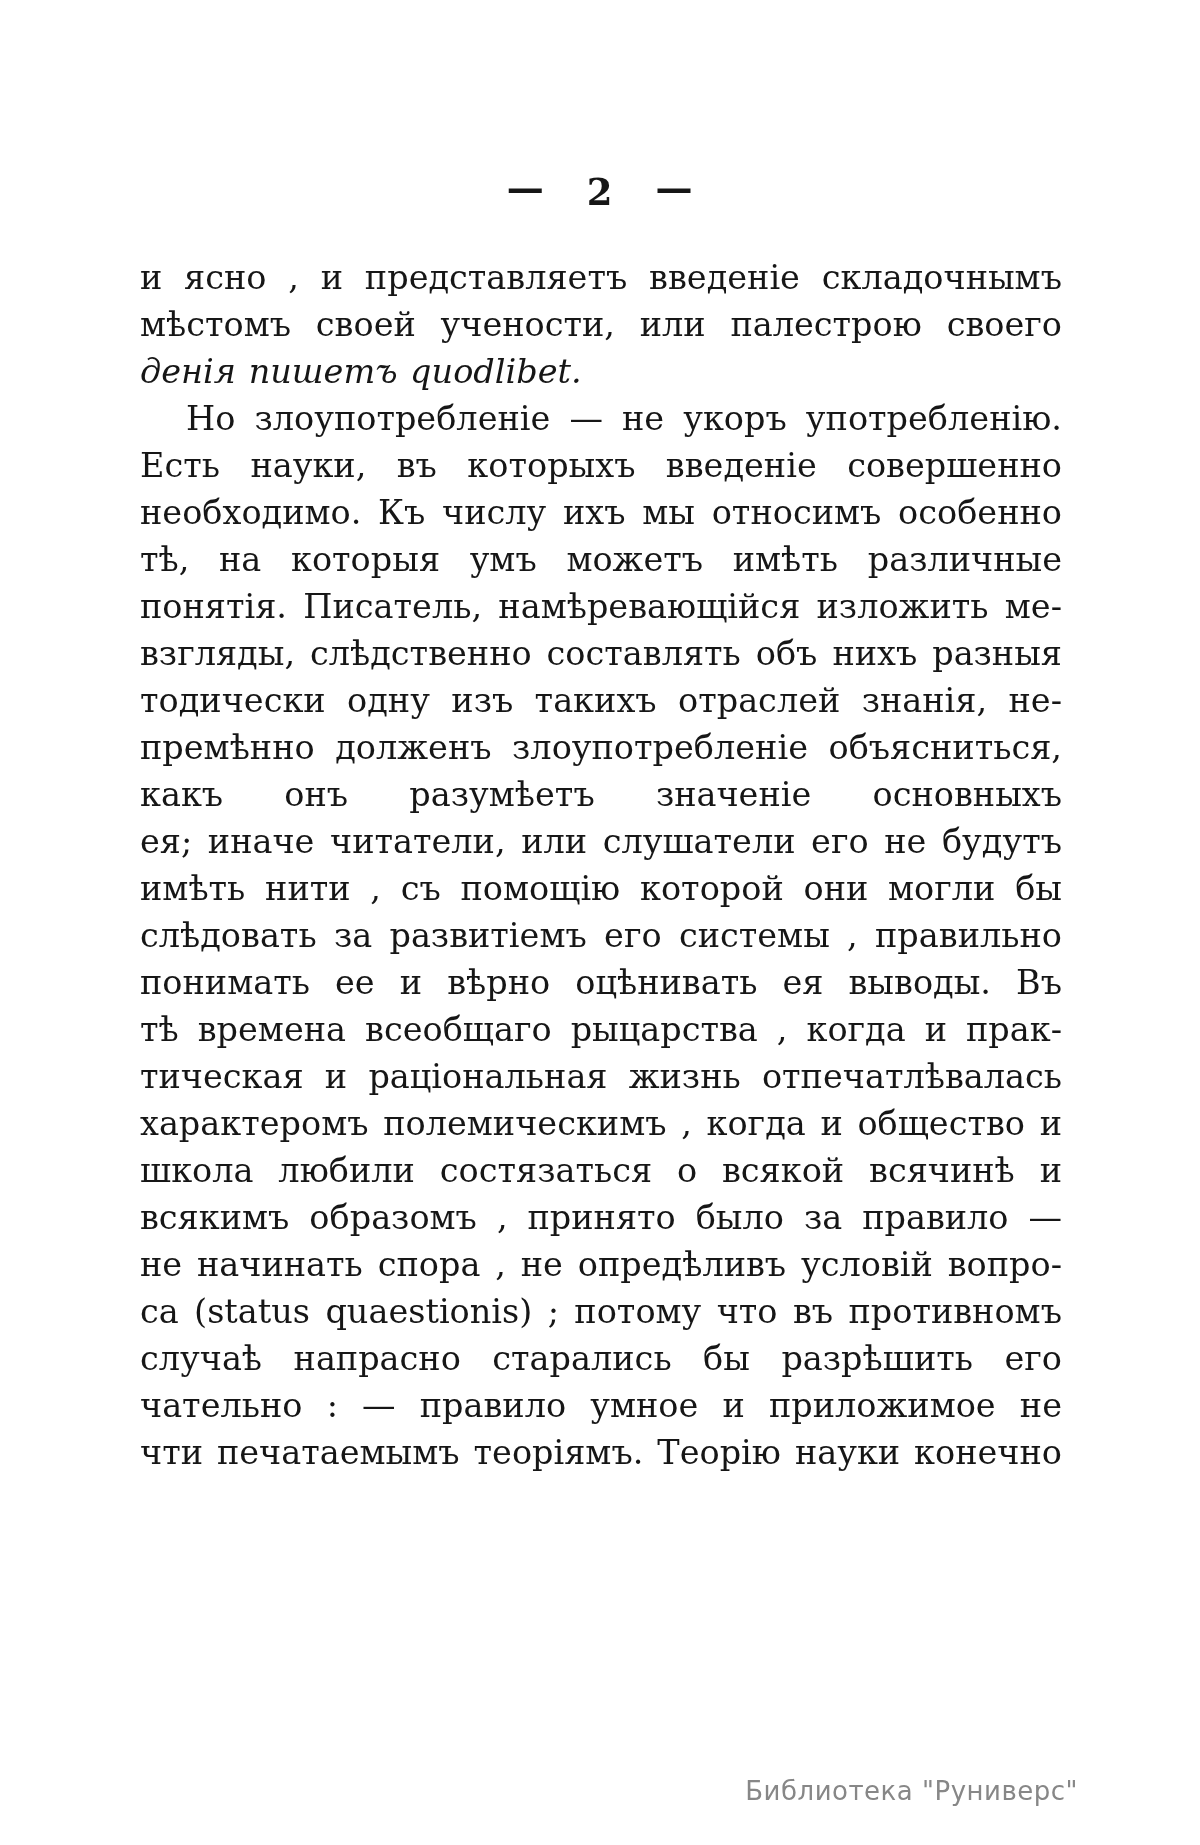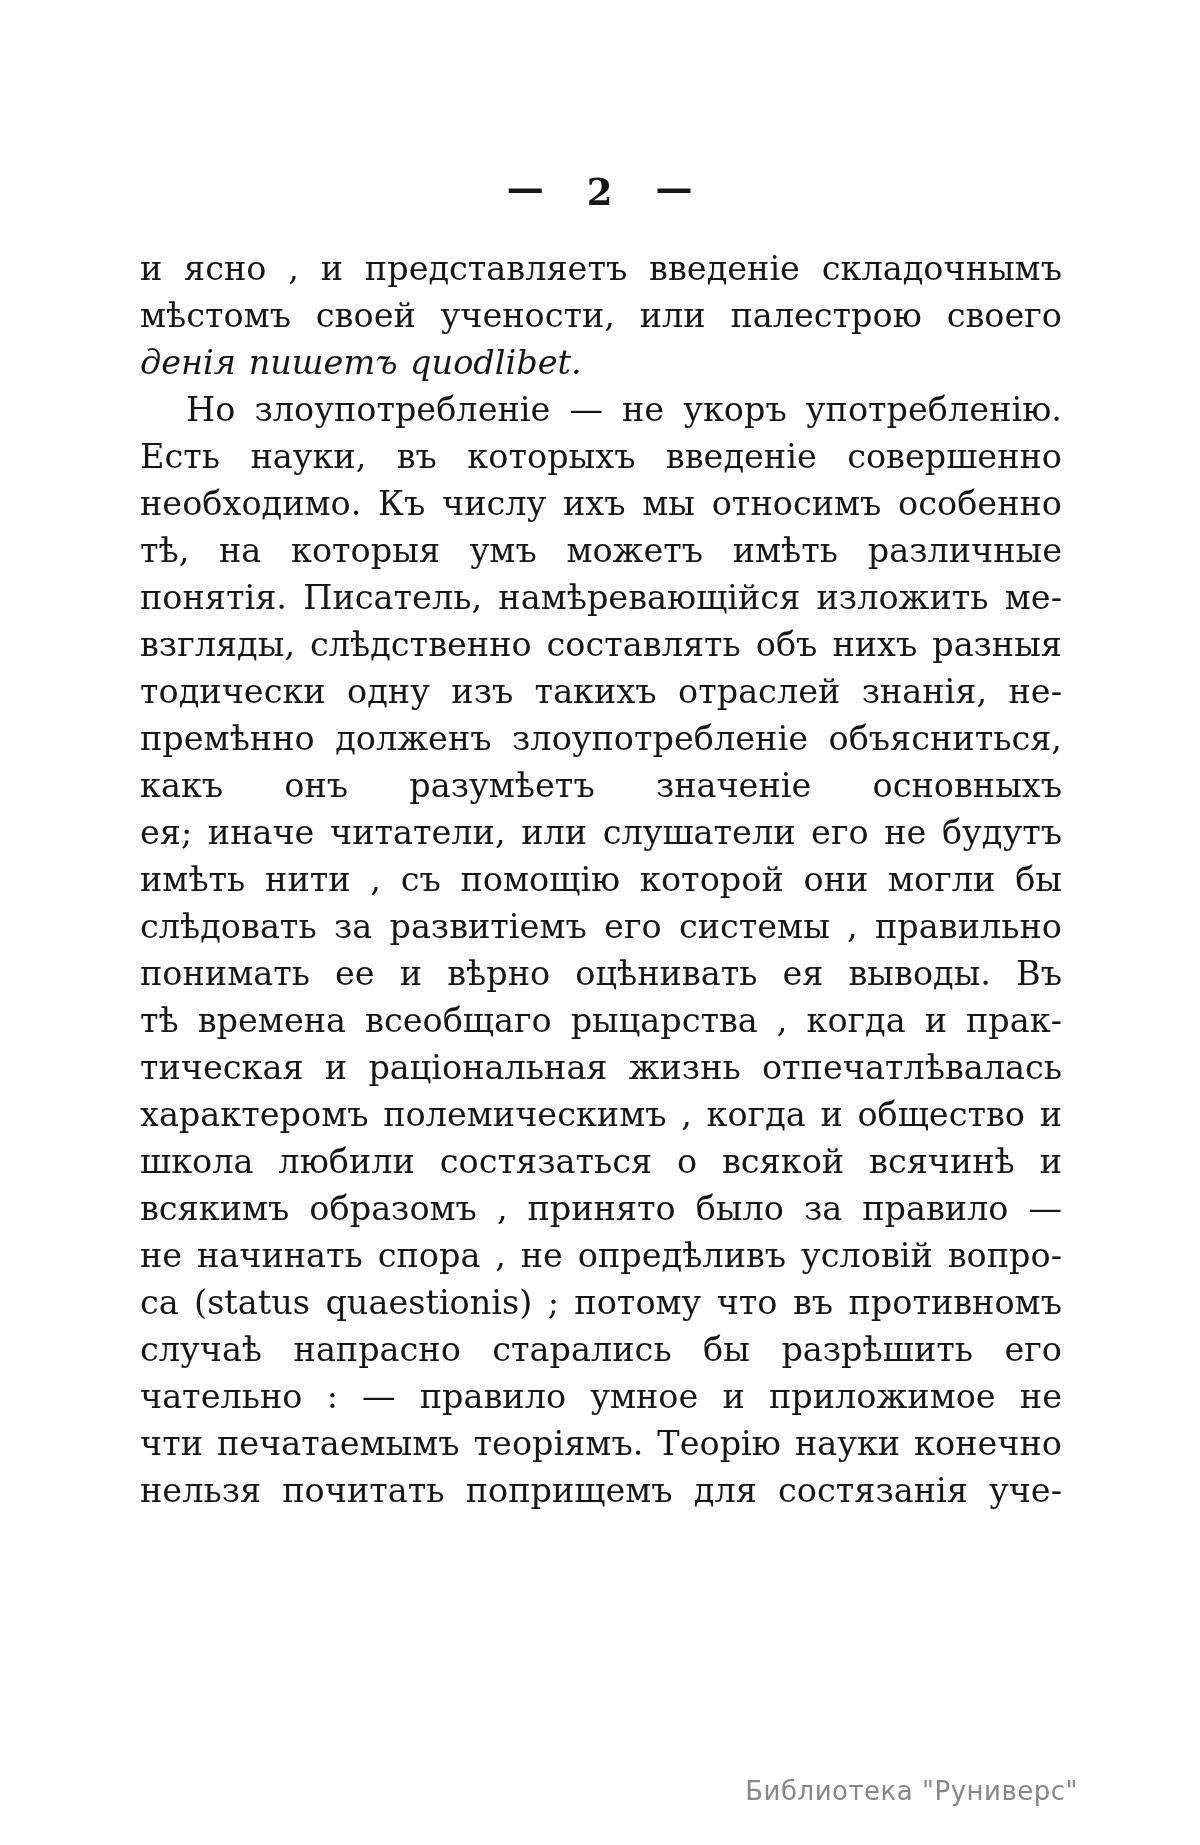--- a/index.html
+++ b/index.html
@@ -27,21 +27,21 @@
     font-size: 37px;
     font-weight: 700;
     letter-spacing: 1px;
   }
   .page-header .dash {
     position: relative;
     top: -4px;
   }
   .text-block {
     position: absolute;
-    top: 245px;
+    top: 254px;
     left: 140px;
     width: 922px;
     font-size: 33.5px;
     line-height: 47px;
     word-spacing: 2px;
   }
   .line {
     height: 47px;
     overflow: hidden;
     text-align: justify;
@@ -95,16 +95,15 @@
     <div class="line">тѣ времена всеобщаго рыцарства , когда и прак-</div>
     <div class="line">тическая и раціональная жизнь отпечатлѣвалась</div>
     <div class="line">характеромъ полемическимъ , когда и общество и</div>
     <div class="line">школа любили состязаться о всякой всячинѣ и</div>
     <div class="line">всякимъ образомъ , принято было за правило —</div>
     <div class="line">не начинать спора , не опредѣливъ условій вопро-</div>
     <div class="line">са (status quaestionis) ; потому что въ противномъ</div>
     <div class="line">случаѣ напрасно старались бы разрѣшить его окон-</div>
     <div class="line">чательно : — правило умное и приложимое не толь-</div>
     <div class="line">чти печатаемымъ теоріямъ. Теорію науки конечно</div>
-    <div class="line">нельзя почитать поприщемъ для состязанія уче-</div>
   </div>
 
 <div class="watermark">Библиотека "Руниверс"</div>
 
 </body></html>

